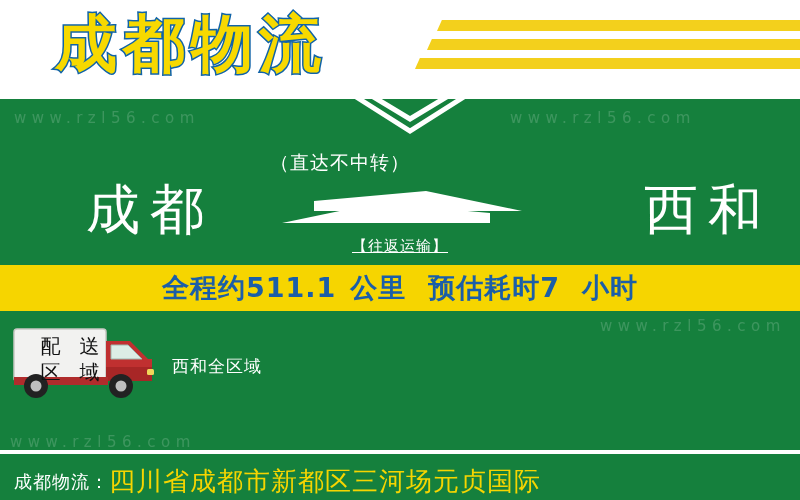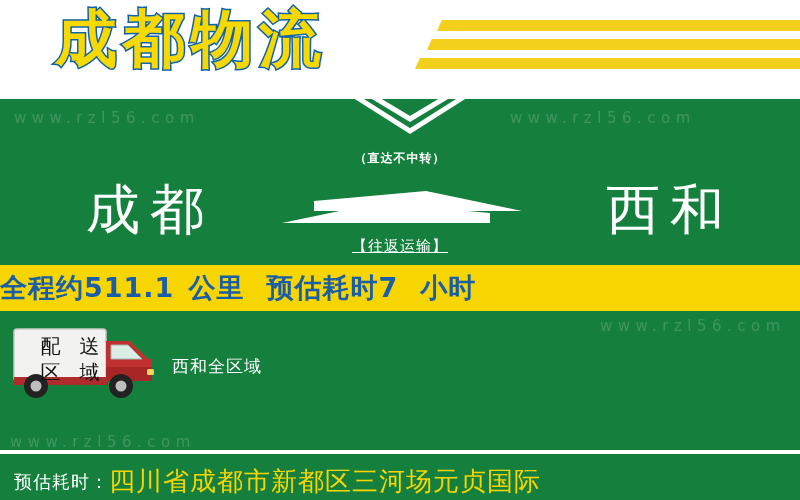--- a/index.html
+++ b/index.html
@@ -33,21 +33,20 @@
     left: 55px;
     top: 2px;
     font-size: 62px;
     line-height: 84px;
     font-weight: bold;
     letter-spacing: 6px;
     color: #F7D900;
     -webkit-text-stroke: 3px #1063A8;
     paint-order: stroke fill;
     white-space: nowrap;
-    font-family: Liberation Mono, monospace;
   }
   .stripe {
     position: absolute;
     height: 11px;
     background: #F3D01C;
     transform: skewX(-24deg);
     transform-origin: left bottom;
   }
   .stripe-1 { left: 437px; top: 20px;  width: 400px; }
   .stripe-2 { left: 427px; top: 39px;  width: 410px; }
@@ -109,39 +108,37 @@
     top: 0;
     width: 260px;
     font-size: 54px;
     line-height: 110px;
     color: #ffffff;
     font-weight: normal;
     letter-spacing: 10px;
     text-align: center;
   }
   .city-origin { left: 20px; text-align: center; }
-  .city-dest   { left: 540px; }
+  .city-dest   { left: 512px; text-align: right; }
 
   .route-mid {
     position: absolute;
     left: 270px;
     top: 0;
     width: 260px;
     height: 115px;
   }
   .direct-note {
     position: absolute;
     left: 0; top: -5px;
     width: 260px;
-    text-align: center;
-    font-size: 12px;
-    color: #ffffff;
-    letter-spacing: 1px;
-    white-space: nowrap;
-    font-weight: bold;
+    font-size: 19px;
+    color: #ffffff;
+    letter-spacing: 1px;
+    white-space: nowrap;
   }
   .roundtrip-note {
     position: absolute;
     left: 0; top: 82px;
     width: 260px;
     text-align: center;
     font-size: 15px;
     color: #ffffff;
     letter-spacing: 1px;
     white-space: nowrap;
@@ -160,21 +157,21 @@
     left: 0; top: 170px;
     width: 800px;
     height: 46px;
     background: #F6D500;
   }
   .yellow-bar-inner {
     position: absolute;
     left: 0; top: 0;
     width: 800px; height: 46px;
     line-height: 46px;
-    text-align: left;
+    text-align: center;
     font-size: 27px;
     color: #1B5EA8;
     font-weight: bold;
     white-space: nowrap;
     letter-spacing: 1px;
   }
   .yb-gap { display: inline-block; width: 22px; }
   .yb-gap-sm { display: inline-block; width: 14px; }
 
   
@@ -320,17 +317,17 @@
           <span>域</span>
         </div>
       </div>
 
       <div class="coverage-label">西和全区域</div>
     </div>
 
     <div class="hr-white hr-bottom"></div>
 
     <div class="address-row">
-      <span class="addr-label">预估耗时：</span><span class="addr-value">四川省成都市新都区三河场元贞国际</span>
+      <span class="addr-label">成都物流：</span><span class="addr-value">四川省成都市新都区三河场元贞国际</span>
     </div>
 
   </div>
 </div>
 
 </body></html>

